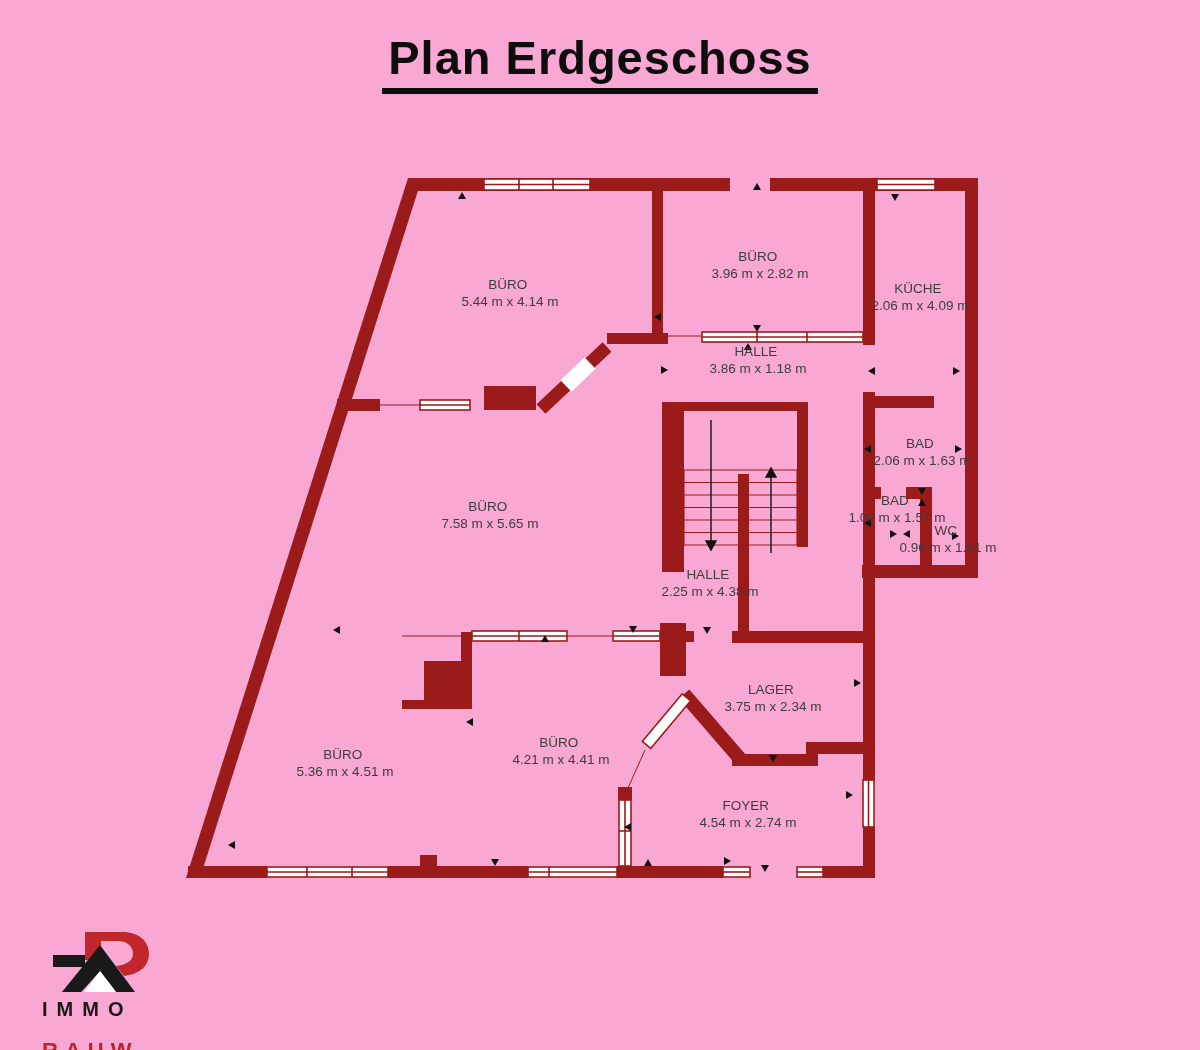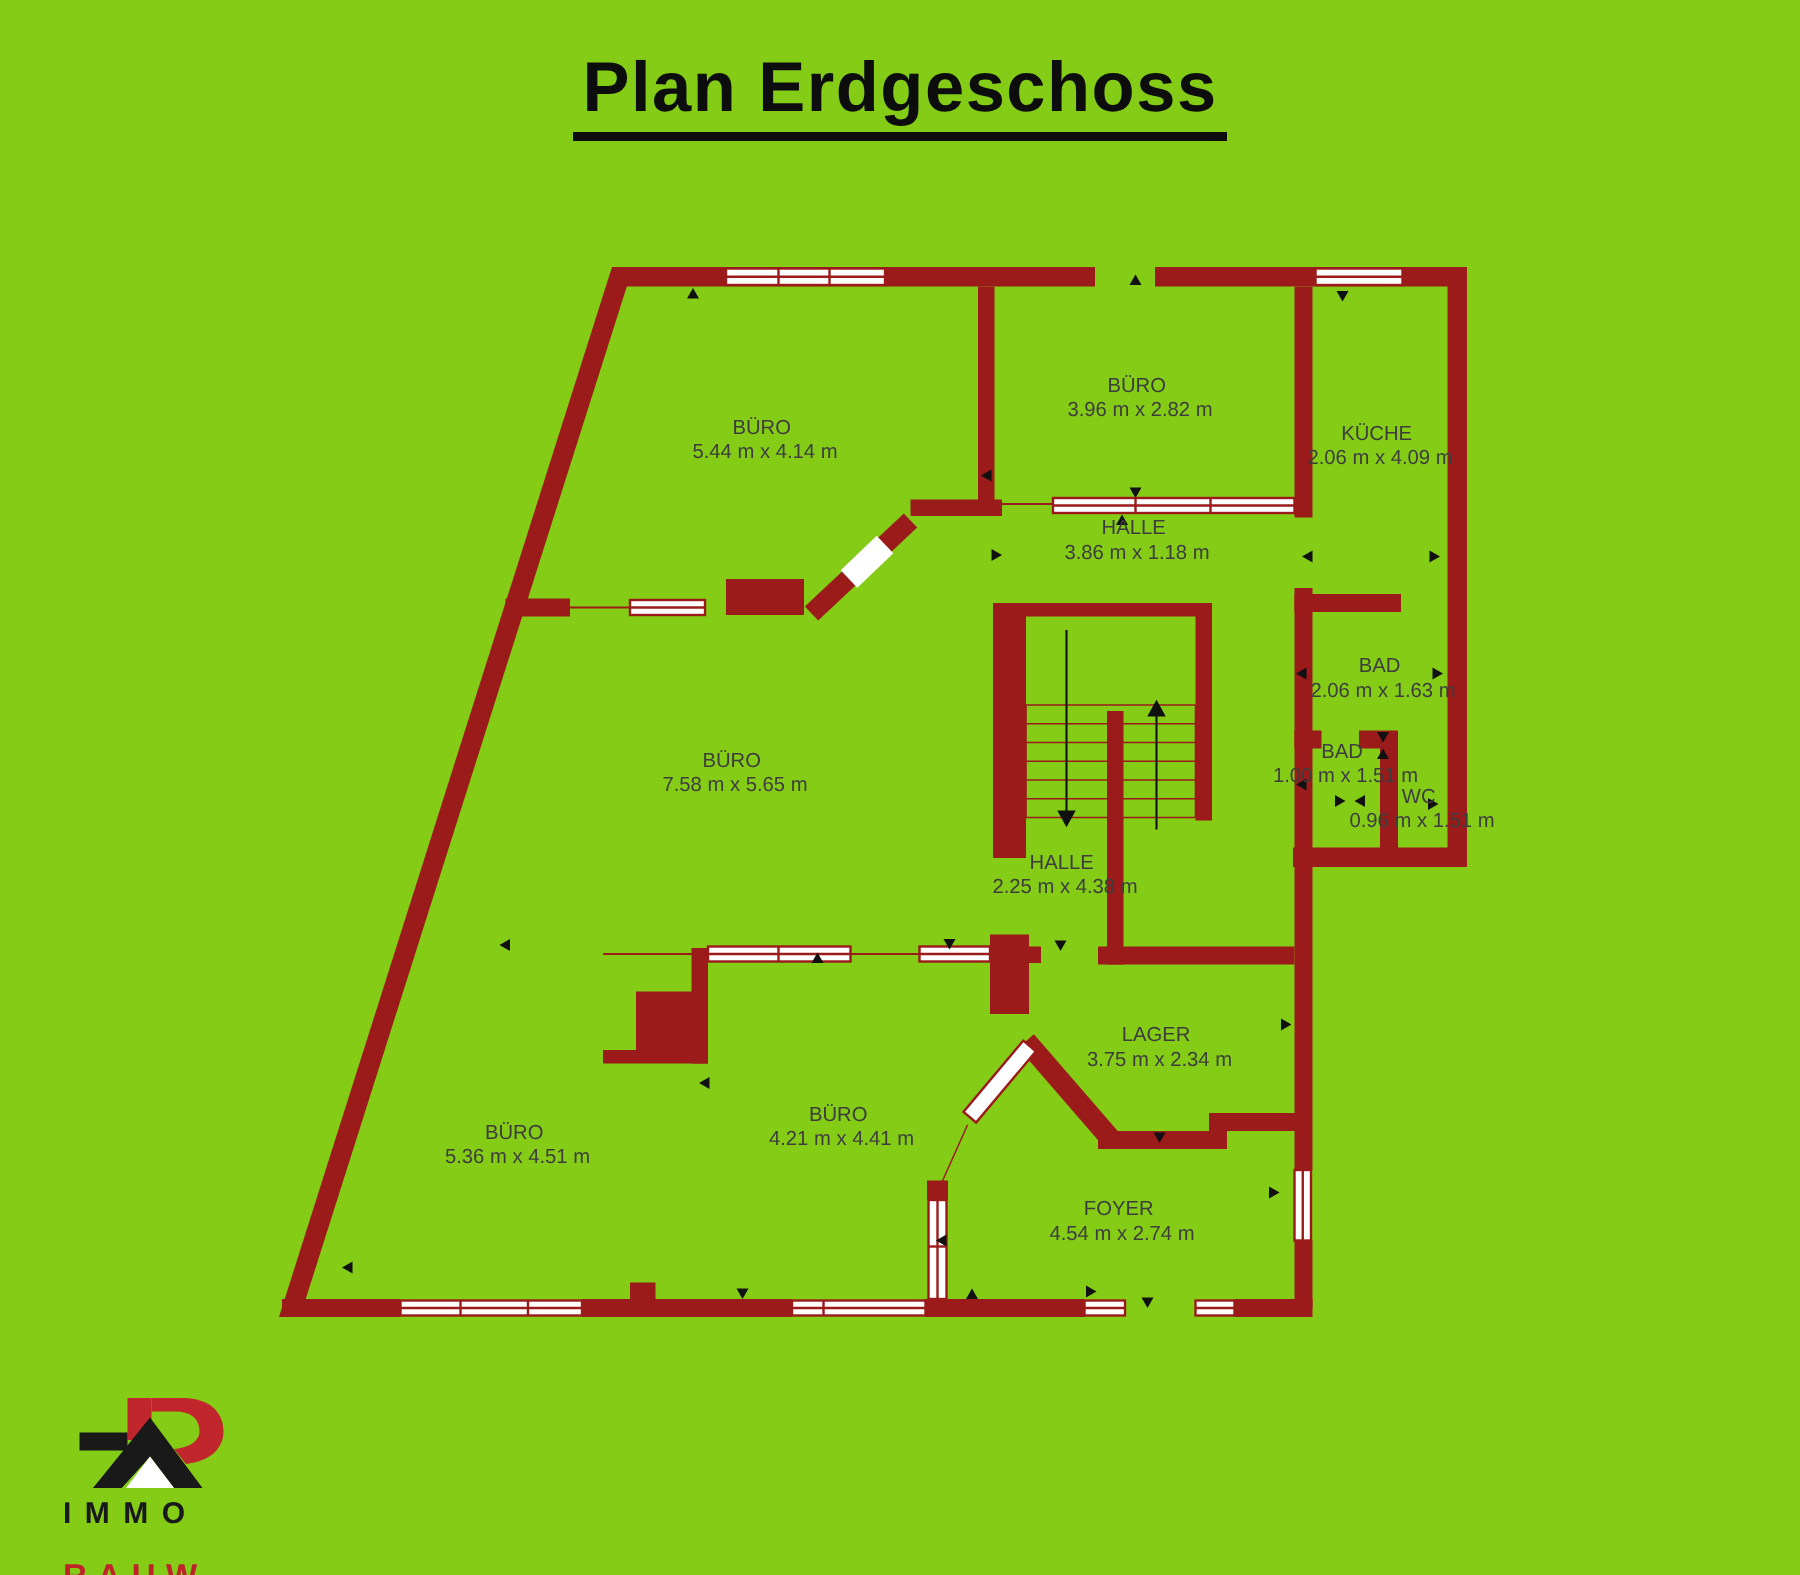--- a/index.html
+++ b/index.html
@@ -1,16 +1,16 @@
 <!DOCTYPE html>
 <html><head>
 <meta charset="utf-8">
 <style>
   html,body{margin:0;padding:0;background:#ffffff;}
-  .page{position:relative;width:1200px;height:1050px;background:#84cc16;overflow:hidden;
+  .page{position:relative;width:1200px;height:1050px;background:#f9a8d4;overflow:hidden;
         font-family:"Liberation Sans",sans-serif;}
   .title-wrap{position:absolute;top:30px;left:0;width:100%;text-align:center;}
   .title{display:inline-block;margin:0;font-size:47px;font-weight:800;color:#0d0d0d;
          letter-spacing:1px;border-bottom:6px solid #0d0d0d;padding:0 6px 3px 6px;
          font-family:"Liberation Sans",sans-serif;}
   .plan-svg{position:absolute;left:0;top:0;}
   .room-name{font-size:13.5px;fill:#3d3d3d;}
   .room-dims{font-size:13.5px;fill:#3d3d3d;}
   svg text{font-family:"Liberation Sans",sans-serif;text-anchor:middle;}
   .logo{position:absolute;left:42px;top:928px;width:220px;}

